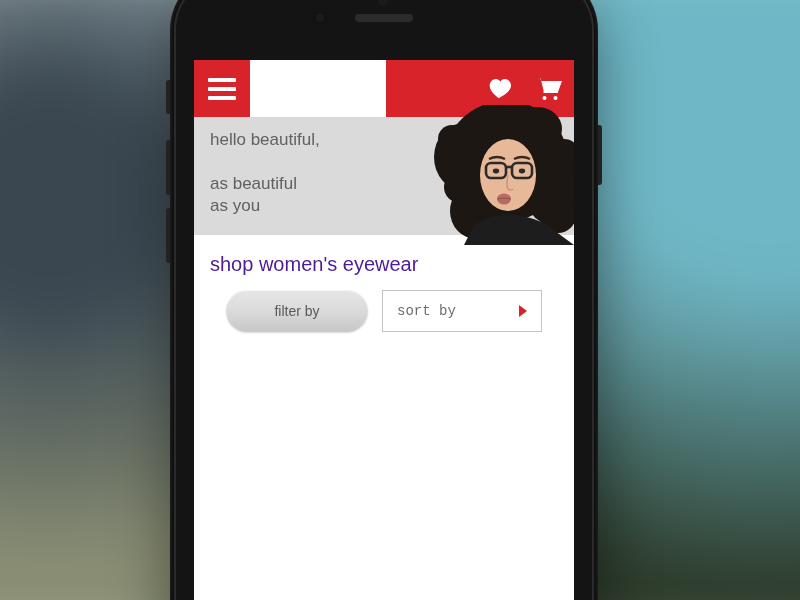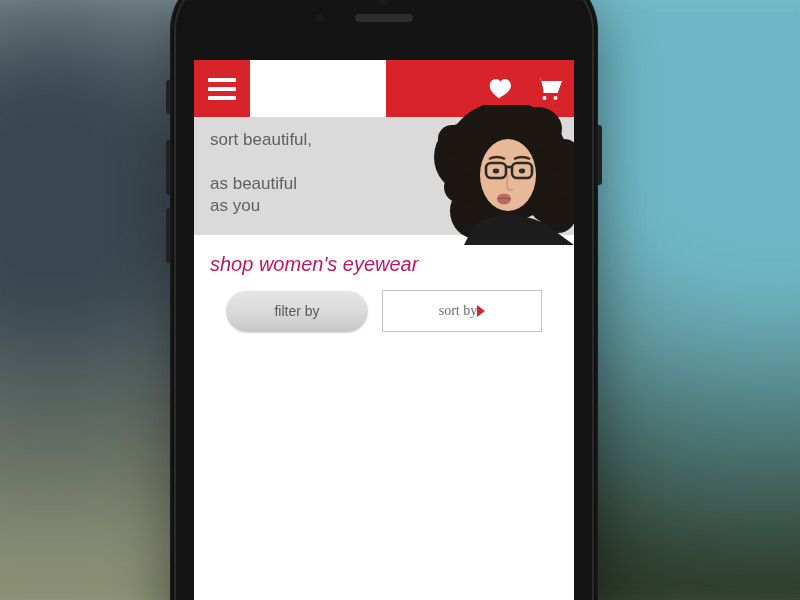--- a/index.html
+++ b/index.html
@@ -34,30 +34,30 @@
   .hamburger span{display:block;height:4px;background:#fff;border-radius:1px;}
   .logo-blank{width:136px;height:57px;background:#fff;}
   .hdr-spacer{flex:1;}
   .hdr-icon{width:46px;height:57px;display:flex;align-items:center;justify-content:center;cursor:pointer;}
   .hdr-icon svg{display:block;}
   
   .hero{position:relative;height:118px;background:#dadada;}
   .hero-text{position:absolute;left:16px;top:12px;color:#616161;font-size:17px;line-height:22px;font-weight:400;letter-spacing:0;}
   .hero-img{position:absolute;right:0;top:-12px;width:170px;height:140px;}
   
-  .sect-title{padding:18px 16px 14px 16px;color:#be185d;font-size:20px;font-weight:400;font-style:italic;}
+  .sect-title{padding:18px 16px 14px 16px;color:#4c1d95;font-size:20px;font-weight:400;}
   
   .controls{display:flex;gap:14px;padding:0 32px;}
   .filter-btn{flex:1;height:42px;border:none;border-radius:21px;cursor:pointer;
               background:linear-gradient(to bottom,#e6e6e6 0%,#dcdcdc 45%,#c7c7c7 100%);
               color:#5a5a5a;font-size:14px;font-family:inherit;
               box-shadow:0 1px 2px rgba(0,0,0,.15), inset 0 1px 0 rgba(255,255,255,.6);}
   .sort-btn{flex:1;height:42px;border:1px solid #c3c3c3;background:#fff;cursor:pointer;
-            display:flex;align-items:center;justify-content:center;padding:0 14px;
-            color:#6d6d6d;font-size:14px;font-family:Liberation Serif, serif;}
+            display:flex;align-items:center;justify-content:space-between;padding:0 14px;
+            color:#6d6d6d;font-size:14px;font-family:Liberation Mono, monospace;}
   .sort-arrow{width:0;height:0;border-top:6px solid transparent;border-bottom:6px solid transparent;border-left:8px solid #D8232A;}
 </style>
 </head>
 <body>
 
 <div class="bg"></div>
 
 <div class="phone">
   <div class="side-btn sb-left1"></div>
   <div class="side-btn sb-left2"></div>
@@ -87,21 +87,21 @@
       <div class="hdr-icon" style="width:50px;">
         <svg width="28" height="24" viewBox="0 0 28 24">
           <path fill="#fff" d="M1 1h4l1.2 3H27l-4 11H9L5.5 1H1zm8.5 18a2 2 0 100 4 2 2 0 000-4zm11 0a2 2 0 100 4 2 2 0 000-4z"></path>
           <path fill="none" stroke="#fff" stroke-width="2" d="M8.5 15 L23 15"></path>
         </svg>
       </div>
     </div>
 
     <div class="hero">
       <div class="hero-text">
-        <span>sort beautiful,</span><br>
+        <span>hello beautiful,</span><br>
         <br>
         <span>as beautiful</span><br>
         <span>as you</span>
       </div>
       <div class="hero-img">
         <svg width="170" height="140" viewBox="0 0 170 140">
 
           <g fill="#1c1712">
             <ellipse cx="102" cy="56" rx="62" ry="60"></ellipse>
             <ellipse cx="60" cy="52" rx="30" ry="34"></ellipse>

